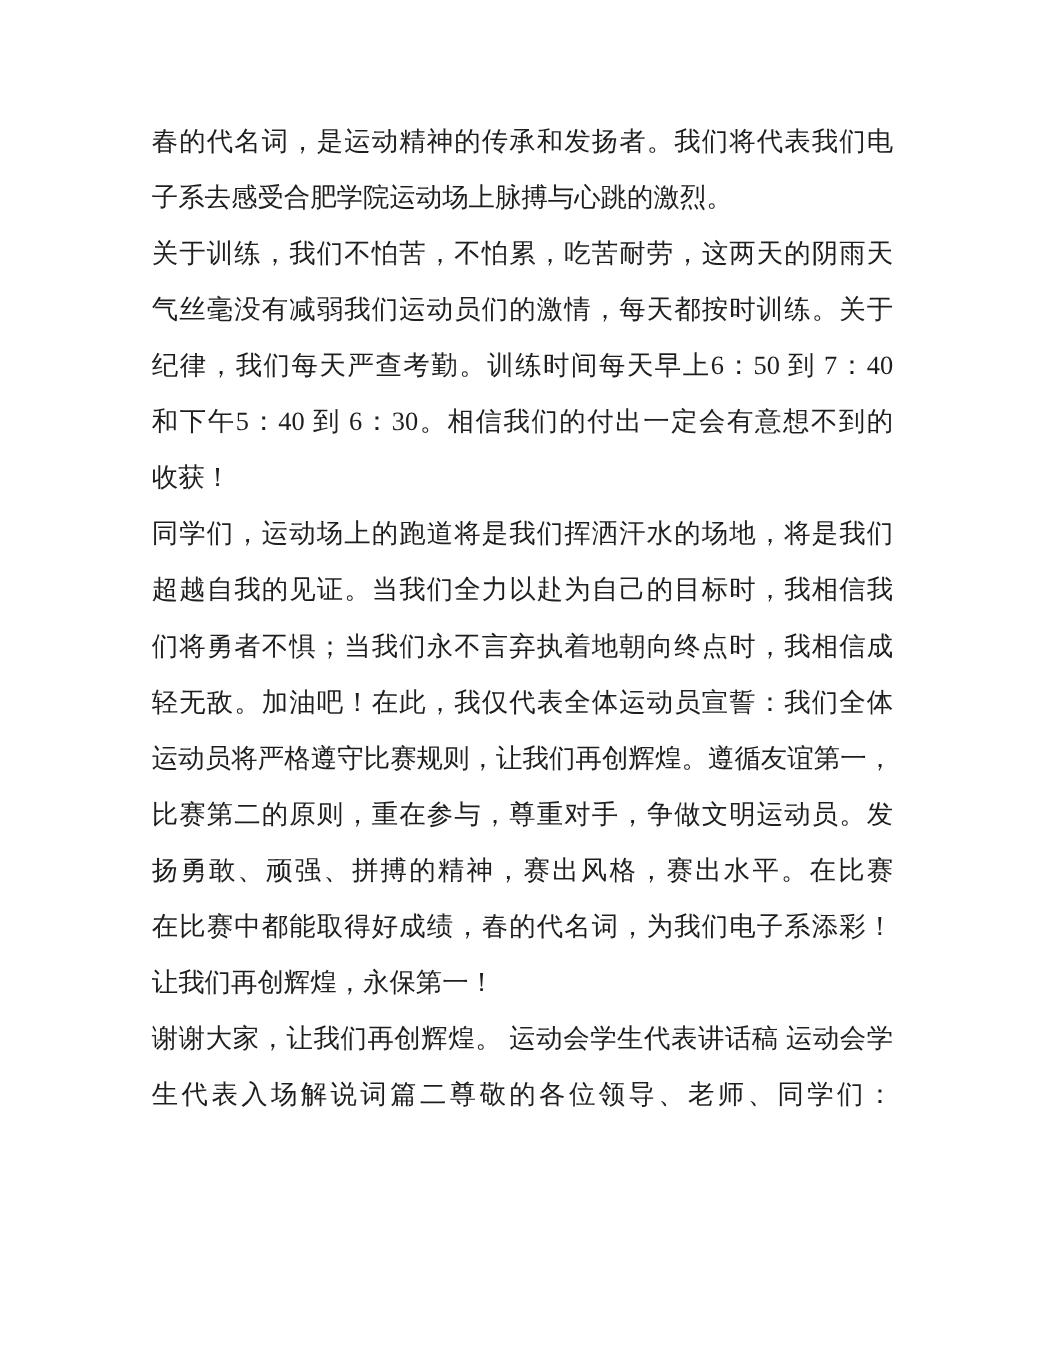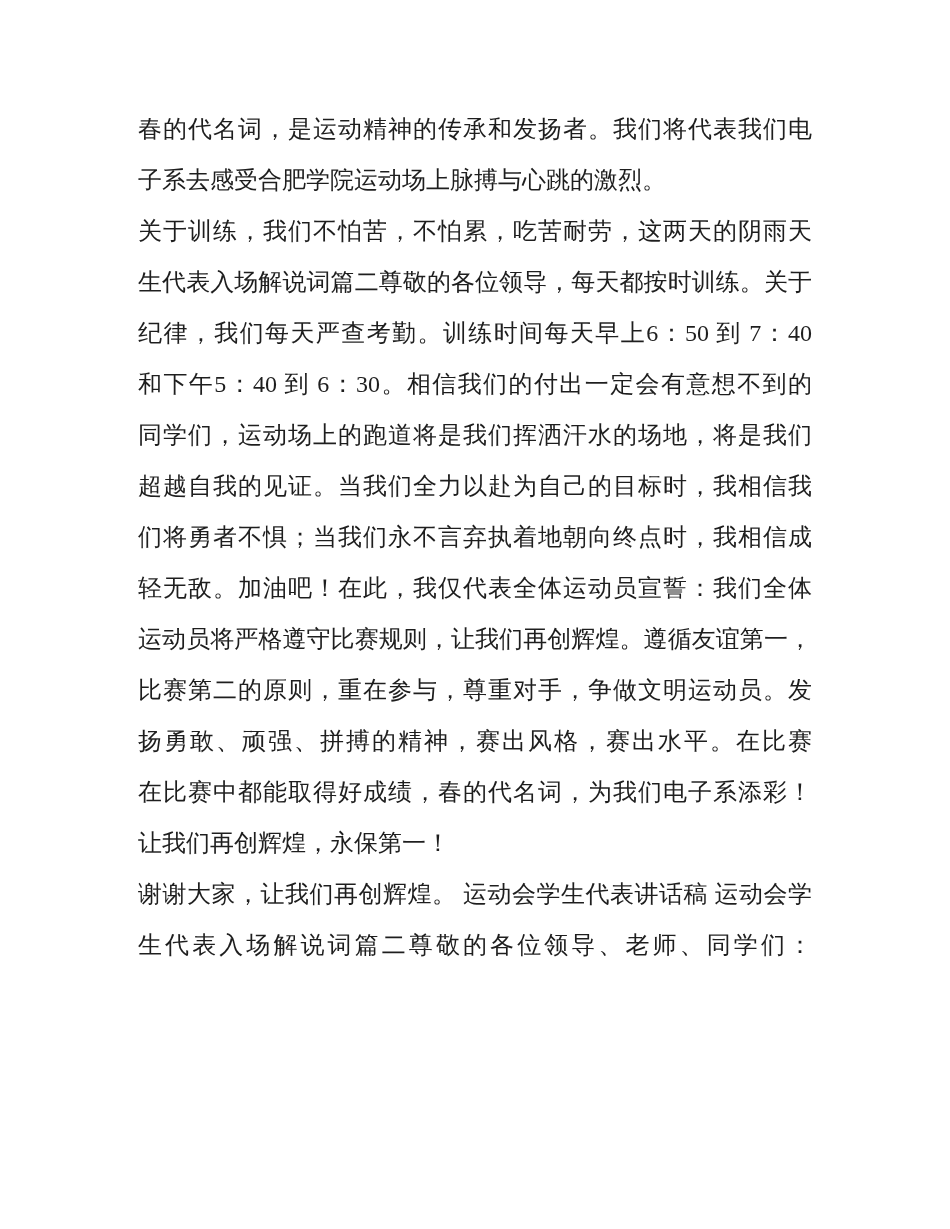--- a/index.html
+++ b/index.html
@@ -33,23 +33,24 @@
     text-align-last: justify;
   }
 </style>
 </head>
 <body style="background: rgb(255, 255, 255);">
 
 <div class="doc-page" style="color: rgb(30, 30, 30);">
     <div class="line justify">春的代名词，是运动精神的传承和发扬者。我们将代表我们电</div>
     <div class="line">子系去感受合肥学院运动场上脉搏与心跳的激烈。</div>
     <div class="line justify">关于训练，我们不怕苦，不怕累，吃苦耐劳，这两天的阴雨天</div>
-    <div class="line justify">生代表入场解说词篇二尊敬的各位领导，每天都按时训练。关于</div>
+    <div class="line justify">气丝毫没有减弱我们运动员们的激情，每天都按时训练。关于</div>
     <div class="line justify">纪律，我们每天严查考勤。训练时间每天早上6：50 到 7：40</div>
     <div class="line justify">和下午5：40 到 6：30。相信我们的付出一定会有意想不到的</div>
+    <div class="line">收获！</div>
     <div class="line justify">同学们，运动场上的跑道将是我们挥洒汗水的场地，将是我们</div>
     <div class="line justify">超越自我的见证。当我们全力以赴为自己的目标时，我相信我</div>
     <div class="line justify">们将勇者不惧；当我们永不言弃执着地朝向终点时，我相信成</div>
     <div class="line justify">轻无敌。加油吧！在此，我仅代表全体运动员宣誓：我们全体</div>
     <div class="line justify">运动员将严格遵守比赛规则，让我们再创辉煌。遵循友谊第一，</div>
     <div class="line justify">比赛第二的原则，重在参与，尊重对手，争做文明运动员。发</div>
     <div class="line justify">扬勇敢、顽强、拼搏的精神，赛出风格，赛出水平。在比赛</div>
     <div class="line justify">在比赛中都能取得好成绩，春的代名词，为我们电子系添彩！</div>
     <div class="line">让我们再创辉煌，永保第一！</div>
     <div class="line justify">谢谢大家，让我们再创辉煌。 运动会学生代表讲话稿 运动会学</div>

